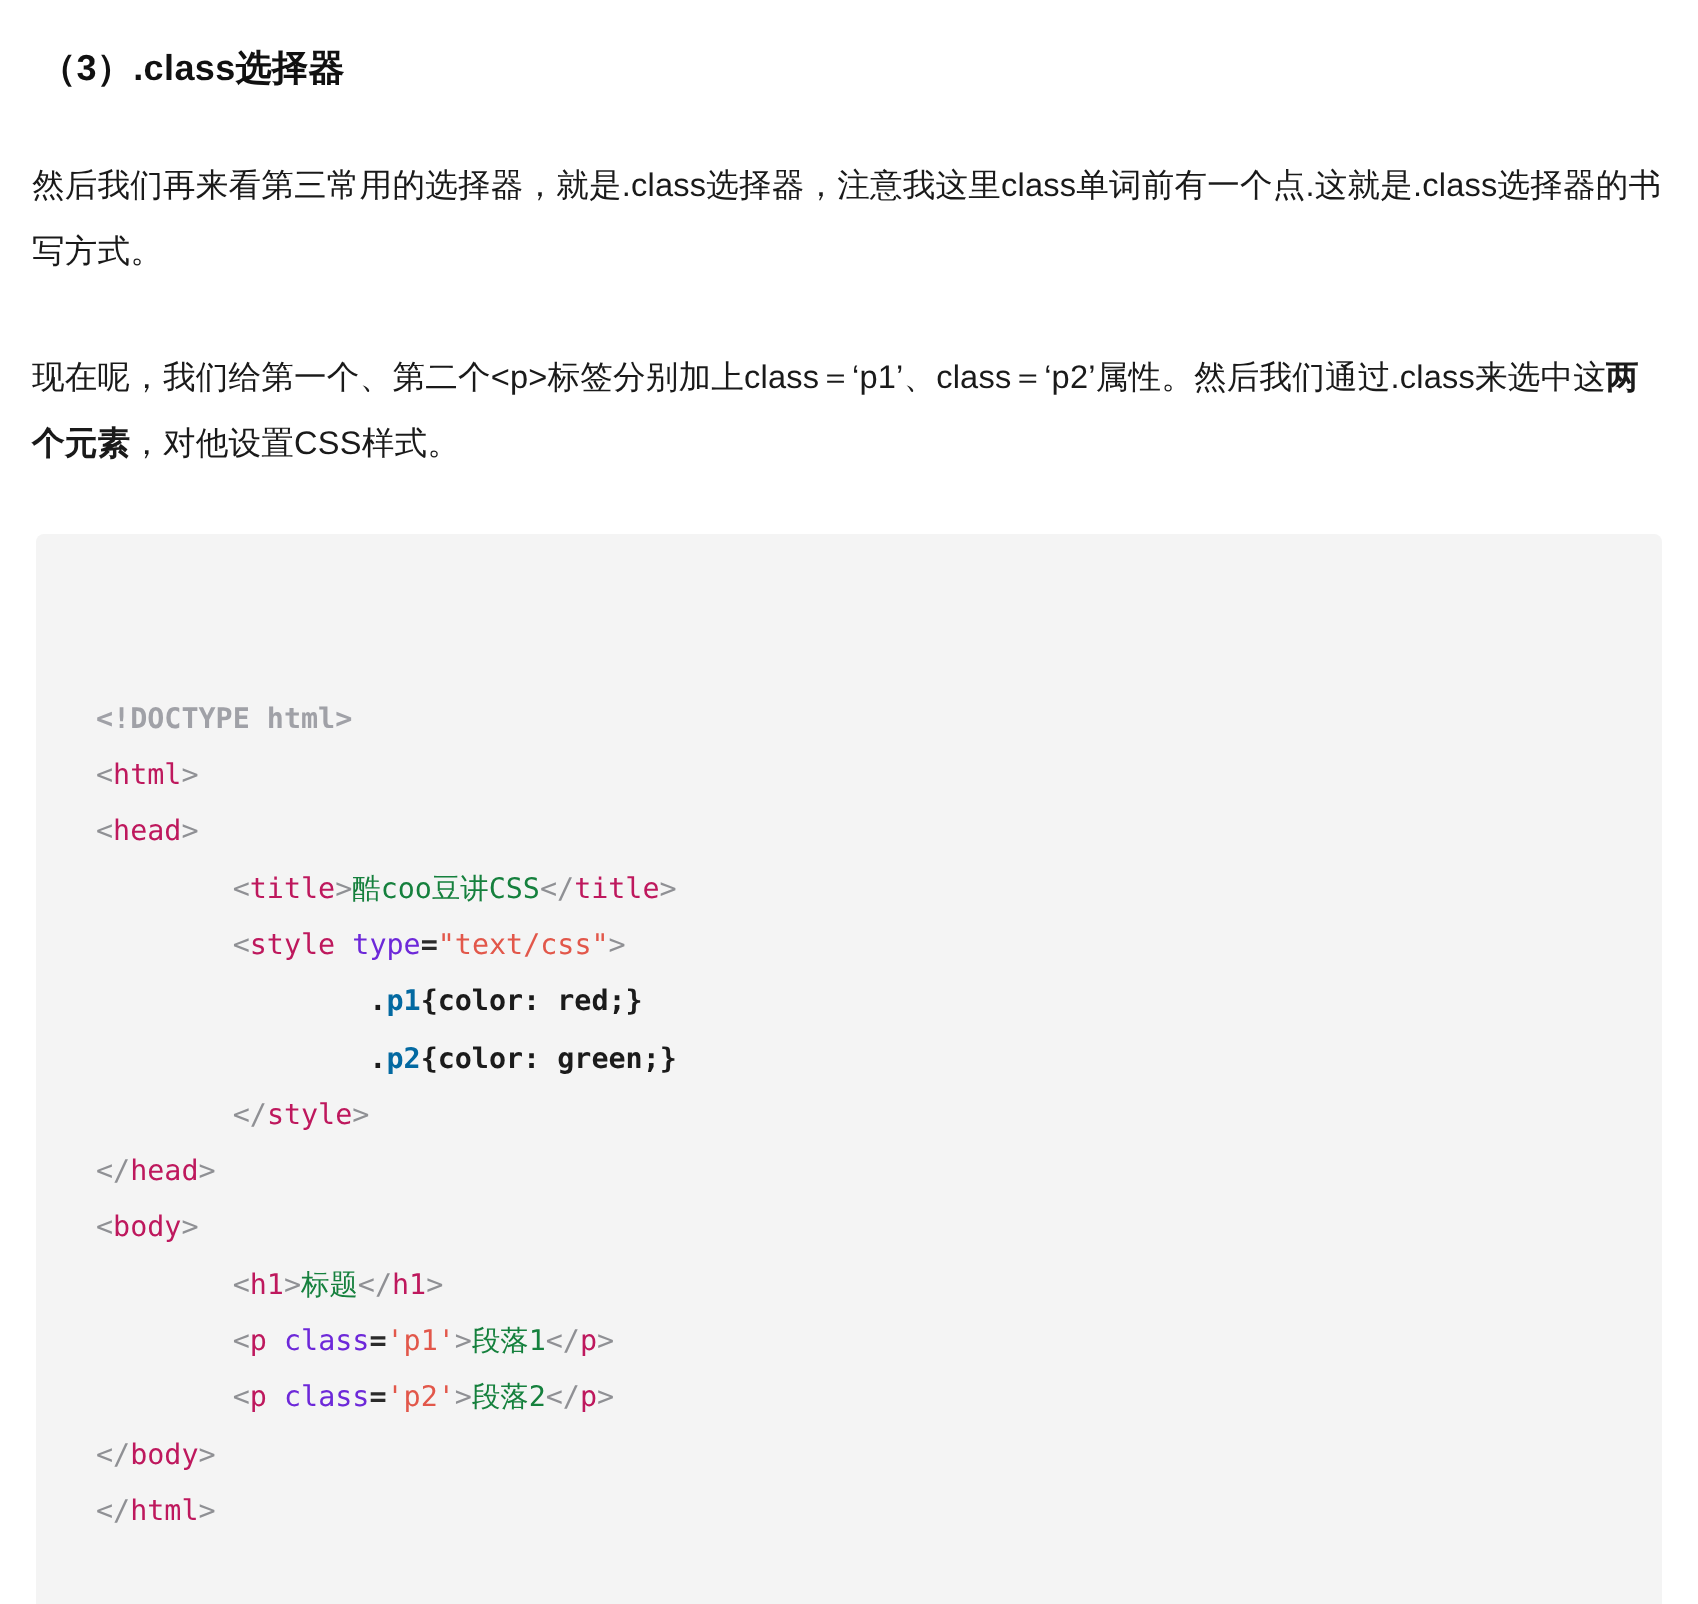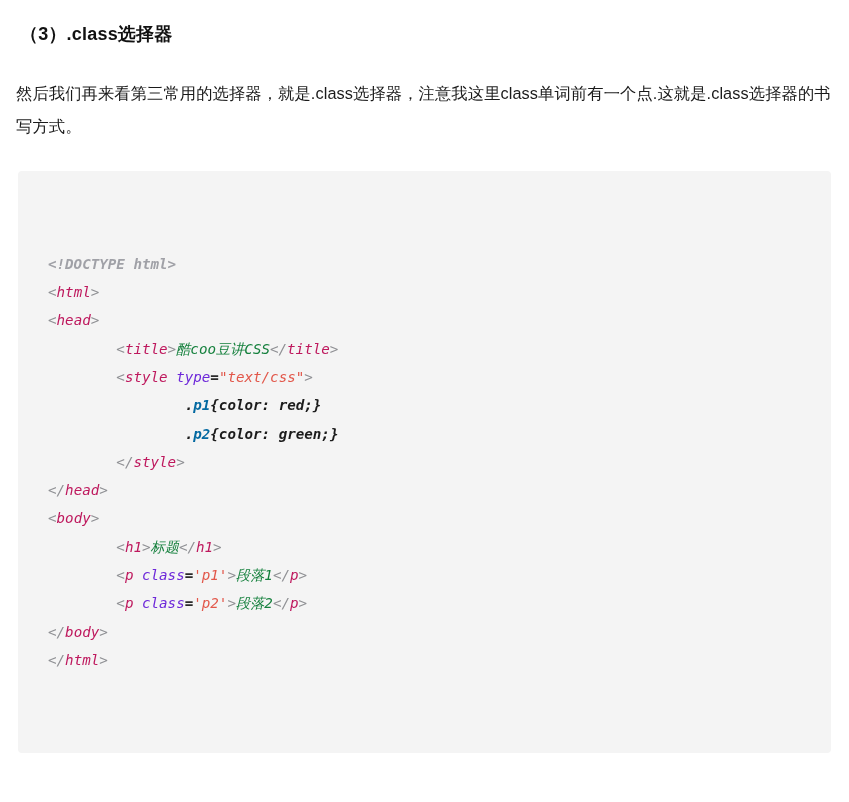--- a/index.html
+++ b/index.html
@@ -48,21 +48,21 @@
     border-radius: 4px;
     margin: 28px 2px 0 2px;
     padding: 22px 0 22px 30px;
     box-sizing: border-box;
     font-family: "DejaVu Sans Mono", "Liberation Mono", monospace;
     font-size: 14.2px;
     line-height: 28.3px;
     white-space: pre;
     overflow: hidden;
   }
-  .code-line { min-height: 28.3px; font-style: italic; }
+  .code-line { min-height: 28.3px; }
 
   .tok-punct   { color: #8f9094; }
   .tok-doctype { color: #a0a1a7; font-weight: bold; }
   .tok-tag     { color: #be185d; }
   .tok-attr    { color: #6d28d9; }
   .tok-string  { color: #e2574a; }
   .tok-eq      { color: #2a2a2a; font-weight: bold; }
   .tok-text    { color: #222222; }
   .tok-sel     { color: #0369a1; font-weight: bold; }
   .tok-css     { color: #1b1b1b; font-weight: bold; }
@@ -72,18 +72,21 @@
 <body>
 
 <div class="page">
 
   <h2 class="section-heading">（3）.class选择器</h2>
 
   <p class="body-text">
     <span>然后我们再来看第三常用的选择器，就是.class选择器，注意我这里class单词前有一个点.这就是.class选择器的书写方式。</span>
   </p>
 
+  <p class="body-text">
+    <span>现在呢，我们给第一个、第二个&lt;p&gt;标签分别加上class＝‘p1’、class＝‘p2’属性。然后我们通过.class来选中这</span><b>两个元素</b><span>，对他设置CSS样式。</span>
+  </p>
 
   <div class="code-block">
     <div id="code-lines"><div class="code-line"><span class="tok-doctype">&lt;!DOCTYPE html&gt;</span></div><div class="code-line"><span class="tok-punct">&lt;</span><span class="tok-tag">html</span><span class="tok-punct">&gt;</span></div><div class="code-line"><span class="tok-punct">&lt;</span><span class="tok-tag">head</span><span class="tok-punct">&gt;</span></div><div class="code-line">        <span class="tok-punct">&lt;</span><span class="tok-tag">title</span><span class="tok-punct">&gt;</span><span class="tok-cn">酷coo豆讲CSS</span><span class="tok-punct">&lt;/</span><span class="tok-tag">title</span><span class="tok-punct">&gt;</span></div><div class="code-line">        <span class="tok-punct">&lt;</span><span class="tok-tag">style</span><span class="tok-text"> </span><span class="tok-attr">type</span><span class="tok-eq">=</span><span class="tok-string">"text/css"</span><span class="tok-punct">&gt;</span></div><div class="code-line">                <span class="tok-css">.</span><span class="tok-sel">p1</span><span class="tok-css">{color: red;}</span></div><div class="code-line">                <span class="tok-css">.</span><span class="tok-sel">p2</span><span class="tok-css">{color: green;}</span></div><div class="code-line">        <span class="tok-punct">&lt;/</span><span class="tok-tag">style</span><span class="tok-punct">&gt;</span></div><div class="code-line"><span class="tok-punct">&lt;/</span><span class="tok-tag">head</span><span class="tok-punct">&gt;</span></div><div class="code-line"><span class="tok-punct">&lt;</span><span class="tok-tag">body</span><span class="tok-punct">&gt;</span></div><div class="code-line">        <span class="tok-punct">&lt;</span><span class="tok-tag">h1</span><span class="tok-punct">&gt;</span><span class="tok-cn">标题</span><span class="tok-punct">&lt;/</span><span class="tok-tag">h1</span><span class="tok-punct">&gt;</span></div><div class="code-line">        <span class="tok-punct">&lt;</span><span class="tok-tag">p</span><span class="tok-text"> </span><span class="tok-attr">class</span><span class="tok-eq">=</span><span class="tok-string">'p1'</span><span class="tok-punct">&gt;</span><span class="tok-cn">段落1</span><span class="tok-punct">&lt;/</span><span class="tok-tag">p</span><span class="tok-punct">&gt;</span></div><div class="code-line">        <span class="tok-punct">&lt;</span><span class="tok-tag">p</span><span class="tok-text"> </span><span class="tok-attr">class</span><span class="tok-eq">=</span><span class="tok-string">'p2'</span><span class="tok-punct">&gt;</span><span class="tok-cn">段落2</span><span class="tok-punct">&lt;/</span><span class="tok-tag">p</span><span class="tok-punct">&gt;</span></div><div class="code-line"><span class="tok-punct">&lt;/</span><span class="tok-tag">body</span><span class="tok-punct">&gt;</span></div><div class="code-line"><span class="tok-punct">&lt;/</span><span class="tok-tag">html</span><span class="tok-punct">&gt;</span></div></div>
   </div>
 
 </div>
 
 </body></html>

